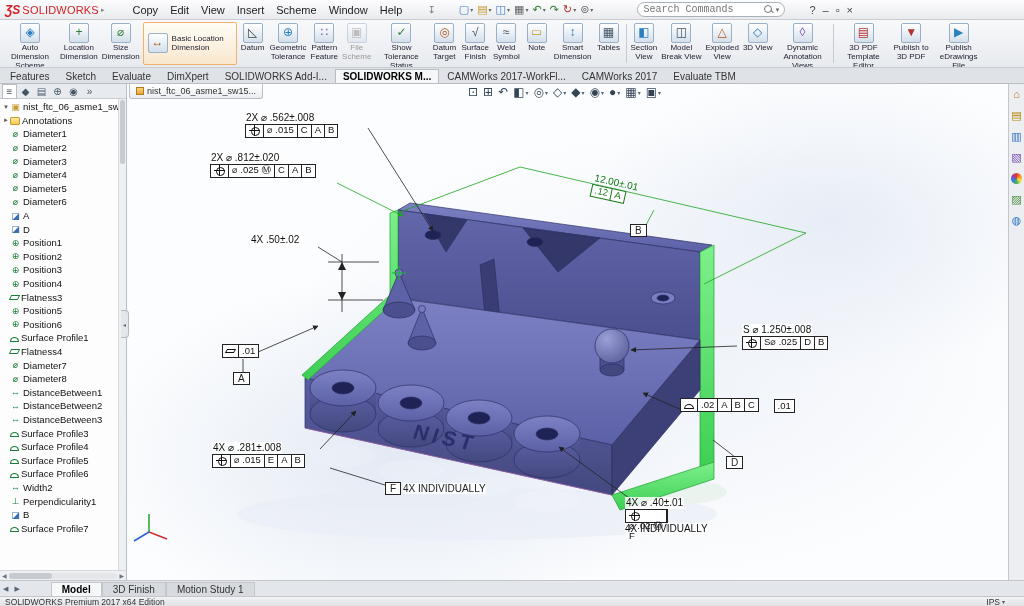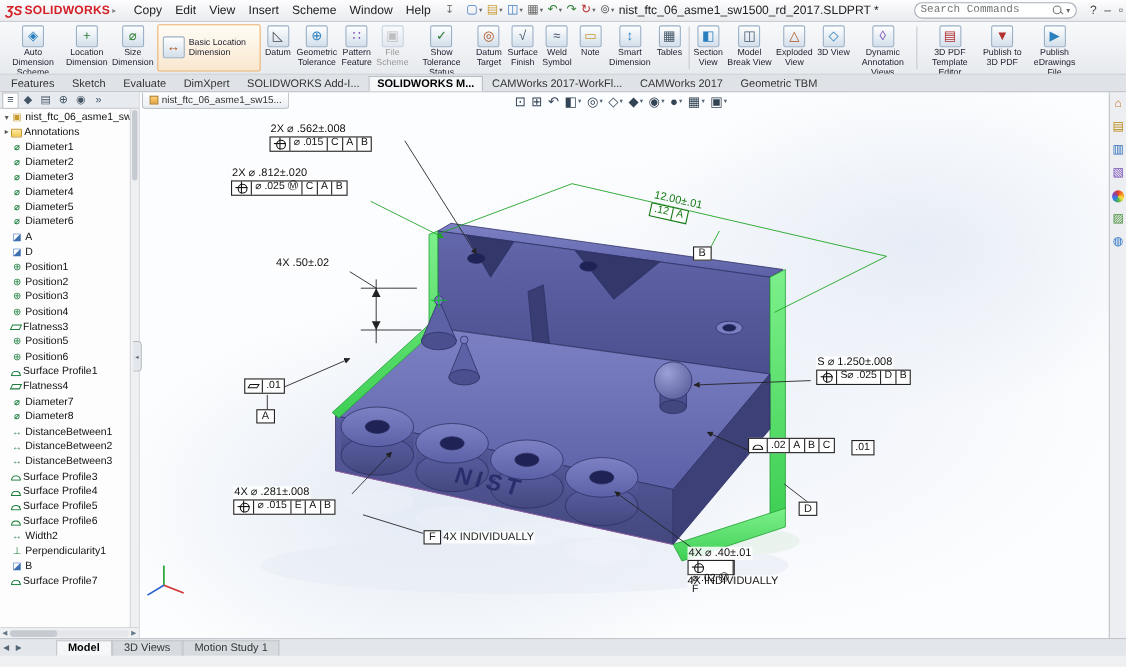--- a/index.html
+++ b/index.html
@@ -1,23 +1,23 @@
 <!DOCTYPE html>
 <html><head>
 <meta charset="utf-8">
 <style>
   *{box-sizing:border-box;margin:0;padding:0}
   body{width:1024px;height:606px;font-family:"Liberation Sans","DejaVu Sans",sans-serif;font-size:11px;overflow:hidden;background:#eef0f2;color:#222}
   #app{position:relative;width:1024px;height:606px;background:#eef0f2}
 
   
-  #titlebar{position:absolute;left:0;top:0;right:0;height:20px;display:flex;align-items:center;gap:4px;background:linear-gradient(#fdfdfe,#e9ebee);border-bottom:1px solid #c9ccd0;padding:0 5px;font-size:11px}
+  #titlebar{position:absolute;left:0;top:0;right:0;height:20px;display:flex;align-items:center;gap:16px;background:linear-gradient(#fdfdfe,#e9ebee);border-bottom:1px solid #c9ccd0;padding:0 5px;font-size:11px}
   #logo{display:flex;align-items:center;gap:2px;margin-right:6px}
   #logo .ds{color:#d42027;font-weight:bold;font-style:italic;font-size:12px}
-  #logo .sw{color:#d42027;font-weight:bold;letter-spacing:.2px}
+  #logo .sw{color:#d42027;font-weight:normal;letter-spacing:.2px}
   #logo .swcaret{font-size:7px;color:#888}
   #menus{display:flex}
   #menus .menu{padding:1px 6px;color:#222;cursor:default}
   .pin{color:#777;font-size:10px;margin:0 3px}
   #tb-icons{display:flex;gap:4px;margin-left:4px}
   .tbic{display:flex;align-items:center}
   .tbic .g{font-size:11px;line-height:1}
   .tbic .caret{display:none;font-size:6px;color:#666;margin-left:1px}
   .tbic.has-caret .caret{display:inline}
   #doc-title{margin-left:auto;color:#222;white-space:nowrap}
@@ -176,21 +176,20 @@
         <span class="tbic has-caret">
           <span class="g" style="color: rgb(179, 48, 48);">↻</span>
           <span class="caret">▾</span>
         </span>
 
         <span class="tbic has-caret">
           <span class="g" style="color: rgb(102, 102, 102);">⊚</span>
           <span class="caret">▾</span>
         </span>
       </div>
-    <div id="doc-title">nist_ftc_06_asme1_sw1500_rd_2017.SLDPRT *</div>
     <div id="searchbox">
       <input placeholder="Search Commands" style="">
       <span class="mag"></span>
       <span class="scaret">▾</span>
     </div>
     <div id="winbtns">
       <span>?</span>
       <span>–</span>
       <span>▫</span>
       <span>×</span>
@@ -344,21 +343,21 @@
   <div id="tabrow">
 
   <div class="tab"><span>Features</span></div>
       <div class="tab"><span>Sketch</span></div>
       <div class="tab"><span>Evaluate</span></div>
       <div class="tab"><span>DimXpert</span></div>
       <div class="tab"><span>SOLIDWORKS Add-I...</span></div>
       <div class="tab active"><span>SOLIDWORKS M...</span></div>
       <div class="tab"><span>CAMWorks 2017-WorkFl...</span></div>
       <div class="tab"><span>CAMWorks 2017</span></div>
-      <div class="tab"><span>Geometric TBM</span></div>
+      <div class="tab"><span>Evaluate TBM</span></div>
     </div>
 
   <div id="leftpanel">
     <div id="panel-tabs">
 
     <span class="ptab active">≡</span>
         <span class="ptab">◆</span>
         <span class="ptab">▤</span>
         <span class="ptab">⊕</span>
         <span class="ptab">◉</span>
@@ -878,19 +877,26 @@
 
   <div id="bottombar">
     <div style="display:flex;align-self:center">
 
     <span class="bnav">◀</span>
         <span class="bnav">▶</span>
       </div>
     <div id="btabs">
 
     <div class="btab active"><span>Model</span></div>
-        <div class="btab"><span>3D Views</span></div>
+        <div class="btab"><span>3D Finish</span></div>
         <div class="btab"><span>Motion Study 1</span></div>
       </div>
   </div>
 
+  <div id="statusbar">
+    <span>SOLIDWORKS Premium 2017 x64 Edition</span>
+    <span id="units">
+      <span>IPS</span>
+      <span class="caret">▾</span>
+    </span>
+  </div>
 
 </div>
 
 </body></html>

